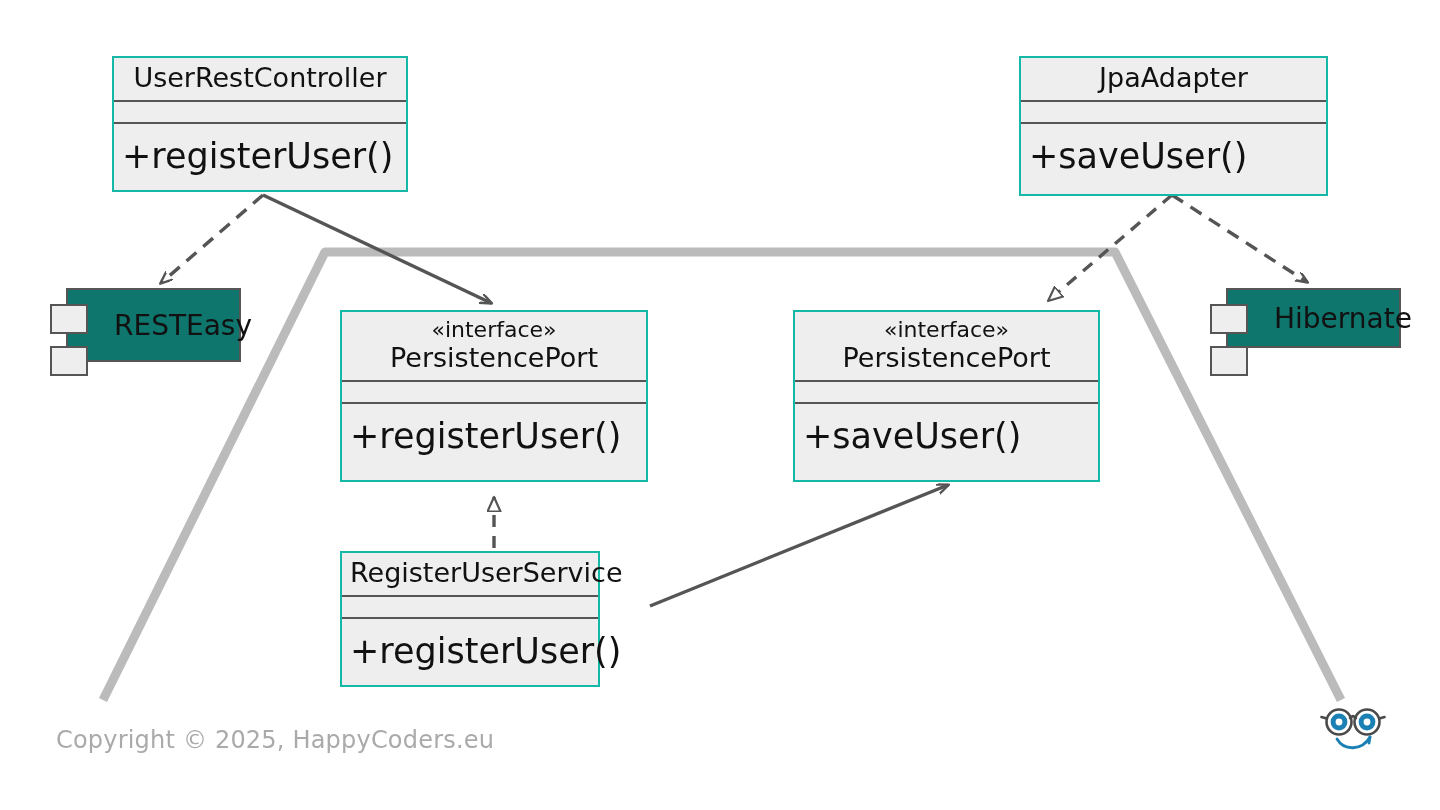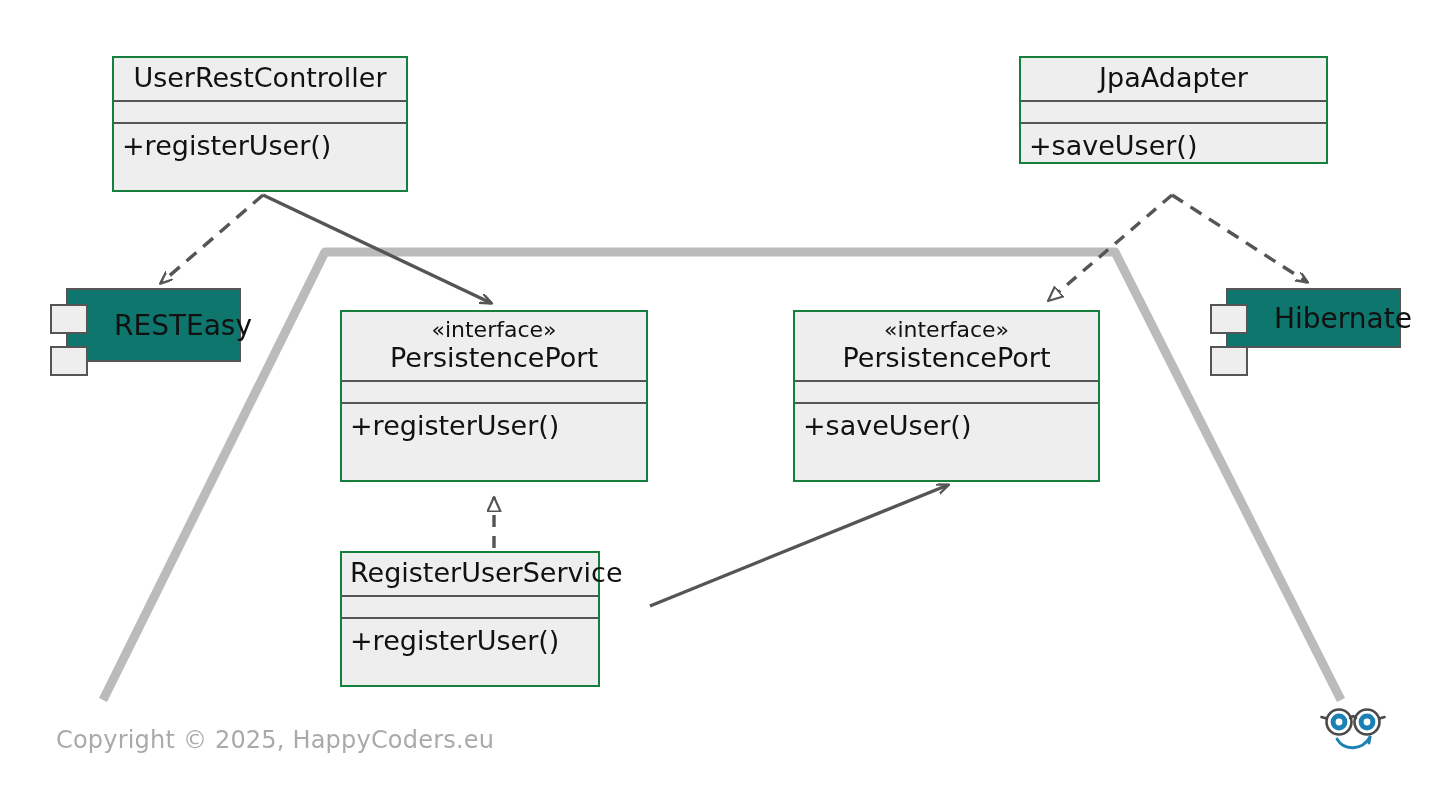--- a/index.html
+++ b/index.html
@@ -17,21 +17,21 @@
   #canvas {
     position: absolute;
     left: 0;
     top: 0;
     width: 1440px;
     height: 810px;
   }
   .uml-box {
     position: absolute;
     background: #eeeeee;
-    border: 2px solid #15803d;
+    border: 2px solid #14b8a6;
     box-sizing: border-box;
     display: flex;
     flex-direction: column;
   }
   .uml-title {
     text-align: center;
     color: #111111;
     line-height: 1.12;
     padding: 5px 8px 7px 8px;
     font-size: 27px;
@@ -46,22 +46,22 @@
     display: block;
   }
   .uml-attrs {
     border-top: 2px solid #555555;
     height: 22px;
     box-sizing: border-box;
   }
   .uml-ops {
     border-top: 2px solid #555555;
     flex: 1;
-    padding: 6px 8px 0 8px;
-    font-size: 27px;
+    padding: 12px 8px 0 8px;
+    font-size: 35px;
     color: #111111;
     box-sizing: border-box;
     text-align: left;
   }
   .component-box {
     position: absolute;
     background: #0f766e;
     border: 2px solid #555555;
     box-sizing: border-box;
     display: flex;
@@ -138,21 +138,21 @@
 <div class="uml-box" style="left:112px; top:56px; width:296px; height:136px;">
   <div class="uml-title">
     <span class="tname">UserRestController</span>
   </div>
   <div class="uml-attrs"></div>
   <div class="uml-ops">
     <div>+registerUser()</div>
   </div>
 </div>
 
-<div class="uml-box" style="left:1019px; top:56px; width:309px; height:108px;">
+<div class="uml-box" style="left:1019px; top:56px; width:309px; height:140px;">
   <div class="uml-title">
     <span class="tname">JpaAdapter</span>
   </div>
   <div class="uml-attrs"></div>
   <div class="uml-ops">
     <div>+saveUser()</div>
   </div>
 </div>
 
 <div class="uml-box" style="left:340px; top:310px; width:308px; height:172px;">

